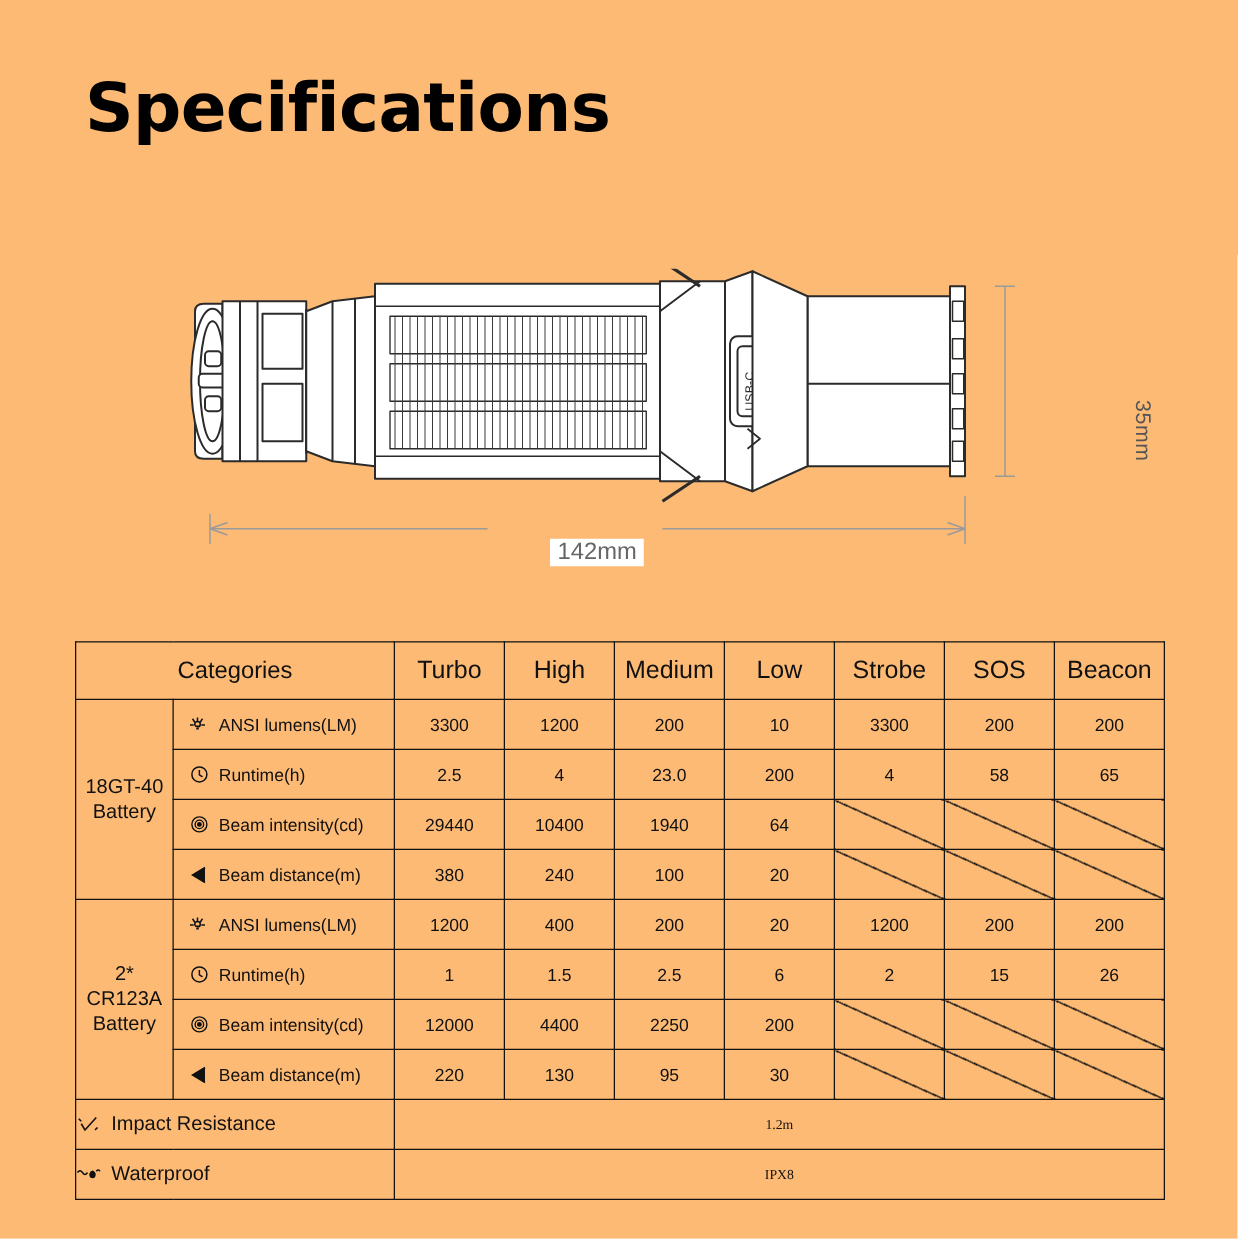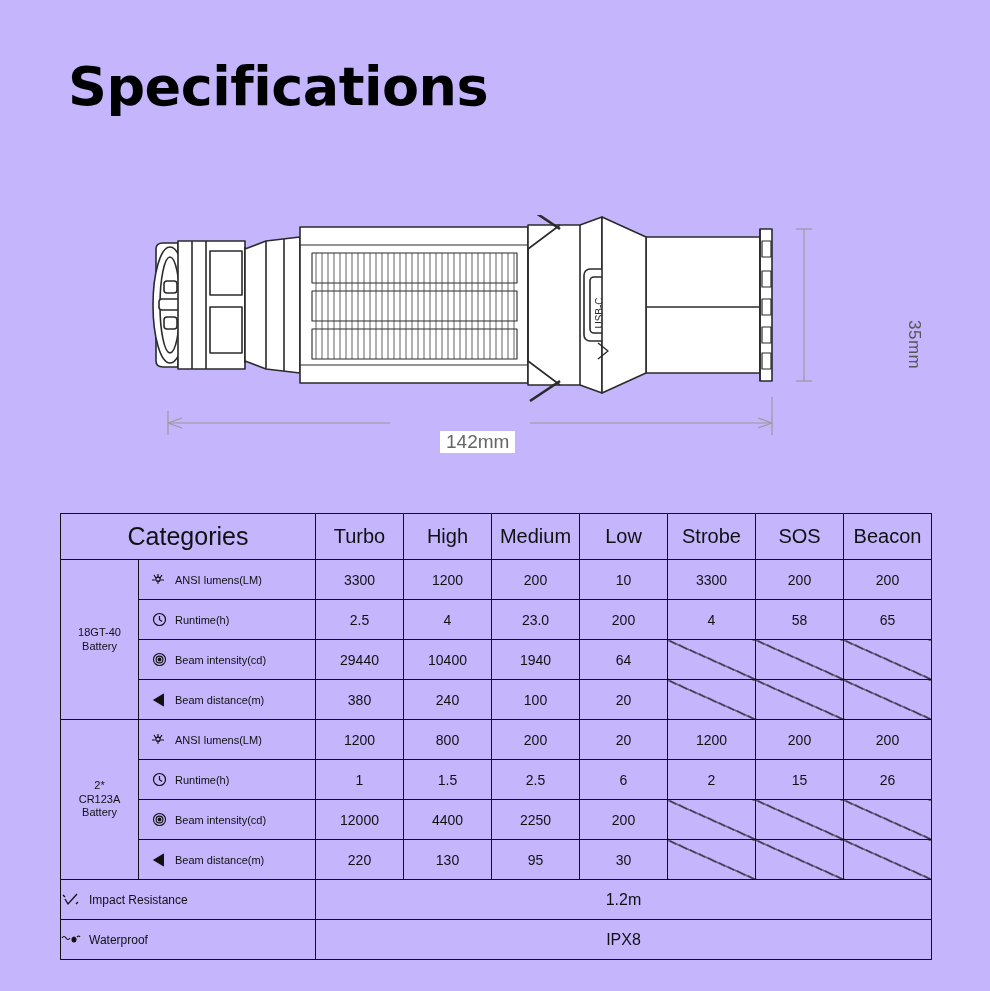--- a/index.html
+++ b/index.html
@@ -4,21 +4,21 @@
 <style>
   * { box-sizing: border-box; }
   html, body {
     margin: 0; padding: 0;
     background: #ffffff;
     font-family: "Liberation Sans", sans-serif;
   }
   #page {
     width: 990px; height: 991px;
     position: relative;
-    background: #c4b5fd;
+    background: #fdba74;
     overflow: hidden;
   }
   #title {
     position: absolute;
     left: 68px; top: 55px;
     font-size: 54px;
     font-weight: bold;
     letter-spacing: -0.5px;
     color: #000;
     font-family: "DejaVu Sans", sans-serif;
@@ -59,46 +59,46 @@
   }
   #spec-table td, #spec-table th {
     border: 1px solid #111;
     text-align: center;
     font-weight: normal;
     padding: 0;
     height: 40px;
     position: relative;
   }
   #spec-table .hdr { font-size: 20px; height: 46px; }
-  #spec-table .cat-head { font-size: 25px; }
+  #spec-table .cat-head { font-size: 19px; }
   #spec-table .rowlabel {
     text-align: left;
     padding-left: 10px;
-    font-size: 11px;
+    font-size: 14px;
     white-space: nowrap;
   }
   #spec-table .battery {
-    font-size: 11px;
+    font-size: 16px;
     line-height: 1.25;
     width: 78px;
   }
   .rl-inner { display: flex; align-items: center; gap: 6px; }
   .rl-icon { width: 20px; display: inline-flex; justify-content: center; align-items: center; }
   .rl-icon svg { display: block; }
   .diag {
     background-image: linear-gradient(to top right,
       transparent 0%, transparent calc(50% - 0.6px),
       #111 calc(50% - 0.6px), #111 calc(50% + 0.6px),
       transparent calc(50% + 0.6px), transparent 100%);
   }
-  .wide { font-size: 16px; }
+  .wide { font-size: 11px; font-family: Liberation Serif, serif; }
   .foot-label {
     text-align: left;
     padding-left: 18px;
-    font-size: 12px;
+    font-size: 16px;
   }
   .foot-label .rl-inner { gap: 8px; }
 </style>
 </head>
 <body>
 
 <div id="page">
 
   <div id="title">Specifications</div>
 
@@ -335,21 +335,21 @@
                 <path d="M4,2 L6,5 M8,1 L8,4 M12,2 L10,5 M2,7 L5,7 M14,7 L11,7"></path>
                 <path d="M6.5,8 L9.5,8 M7,10 L9,10"></path>
                 <circle cx="8" cy="6.3" r="2.2"></circle>
                   </g>
                 </svg>
             </span>
             <span>ANSI lumens(LM)</span>
           </span>
         </td>
         <td>1200</td>
-        <td>800</td>
+        <td>400</td>
         <td>200</td>
         <td>20</td>
         <td>1200</td>
         <td>200</td>
         <td>200</td>
       </tr>
       <tr>
         <td class="rowlabel">
           <span class="rl-inner">
             <span class="rl-icon">

